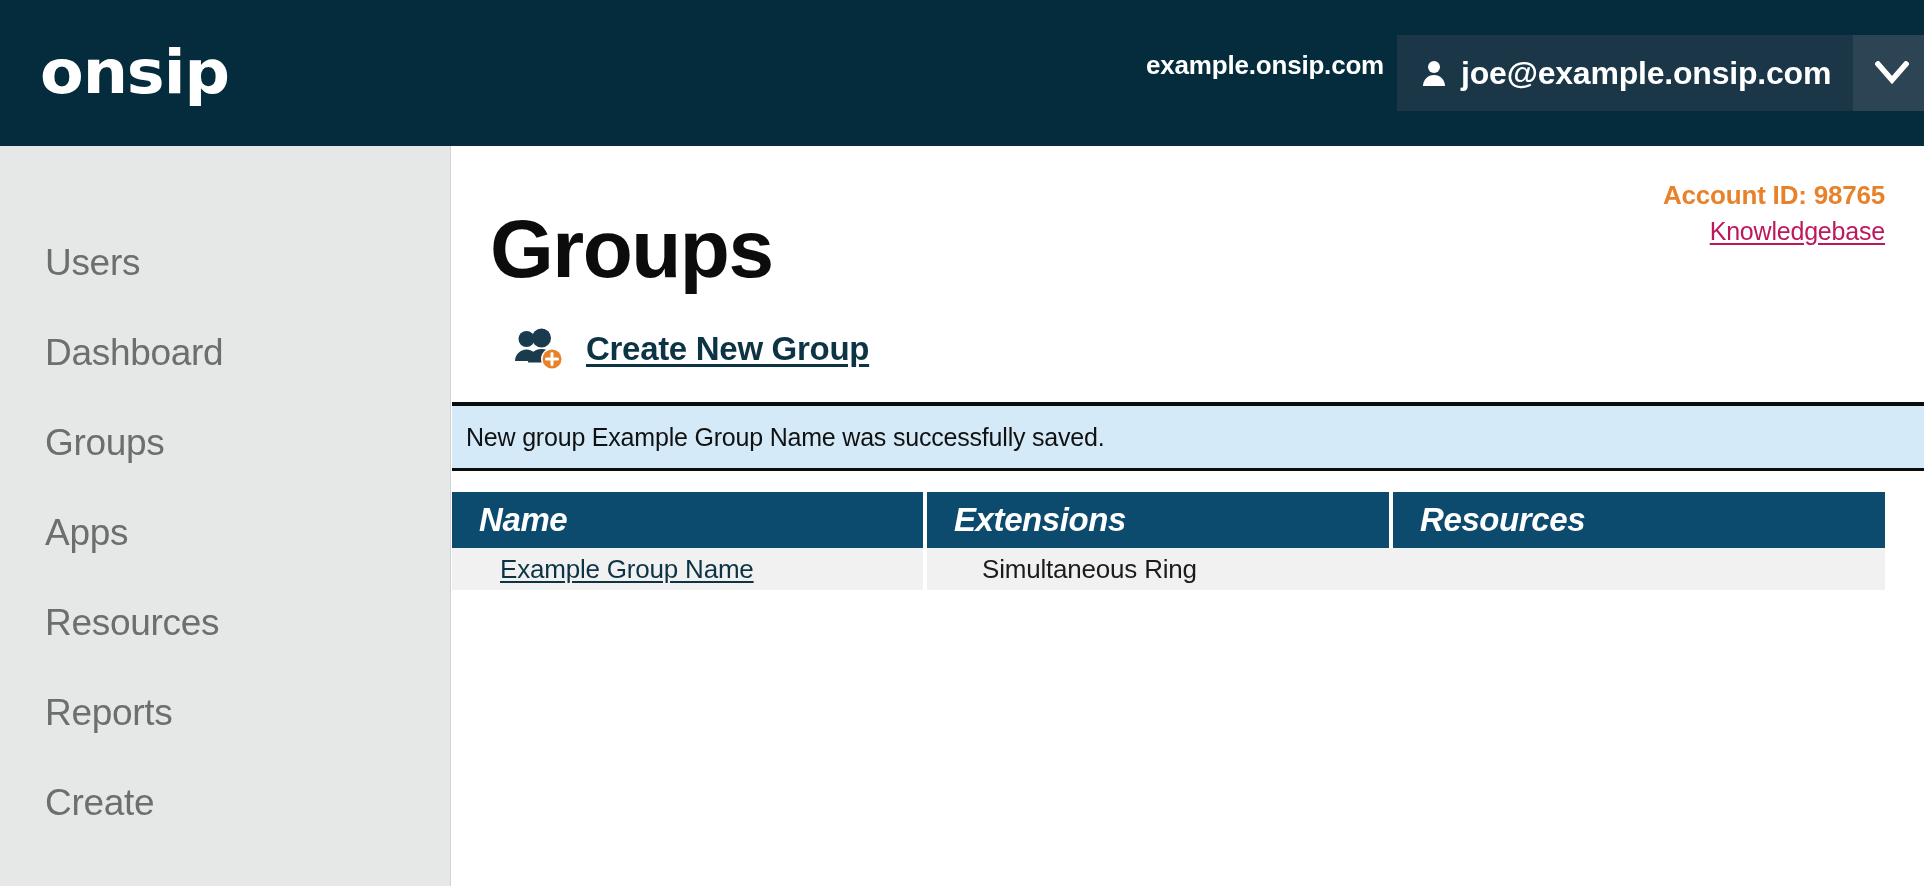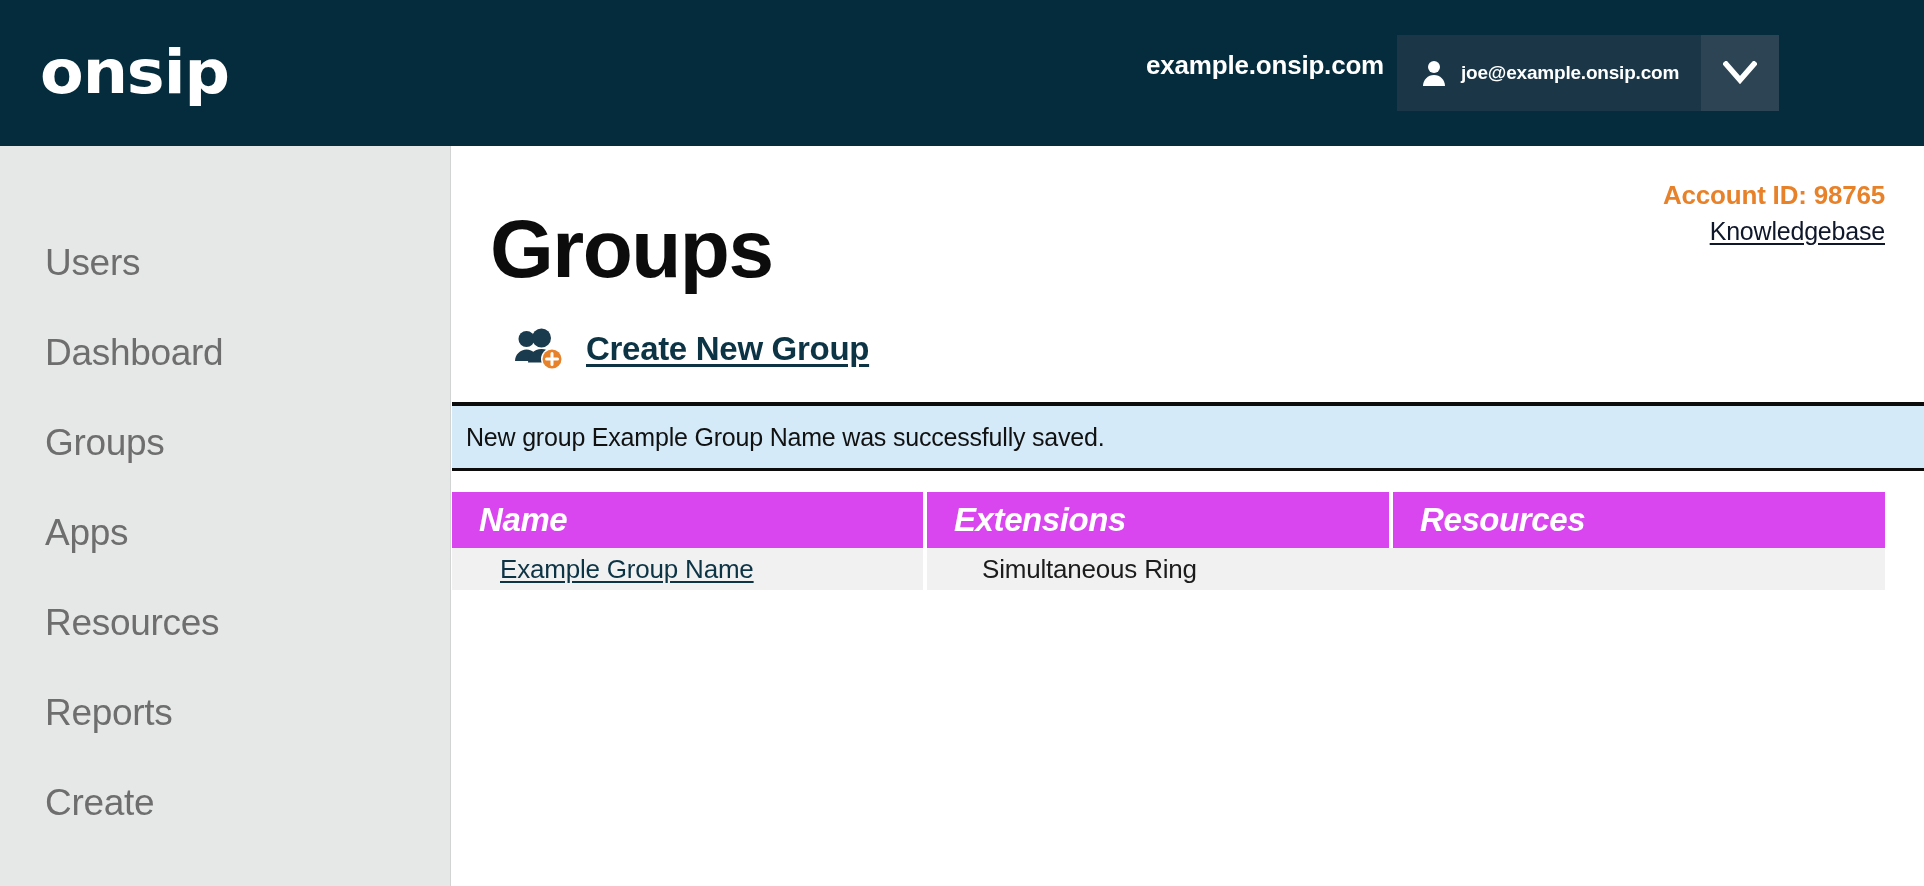--- a/index.html
+++ b/index.html
@@ -57,21 +57,21 @@
     display: flex;
     align-items: center;
     gap: 16px;
     padding: 0 22px 0 26px;
   }
   .user-avatar-icon {
     width: 22px; height: 26px;
     display: block;
   }
   .user-email {
-    font-size: 19px;
+    font-size: 32px;
     font-weight: bold;
     color: #ffffff;
     letter-spacing: -0.2px;
     white-space: nowrap;
   }
   .user-menu-caret {
     width: 78px;
     background: #2c4454;
     display: flex;
     align-items: center;
@@ -119,21 +119,21 @@
     font-size: 26px;
     font-weight: bold;
     color: #e8822a;
     letter-spacing: -0.2px;
     white-space: nowrap;
   }
   .kb-link {
     display: inline-block;
     margin-top: 6px;
     font-size: 25px;
-    color: #0f172a;
+    color: #be185d;
     text-decoration: underline;
     text-underline-offset: 3px;
     letter-spacing: -0.2px;
     cursor: pointer;
   }
   .page-title {
     position: absolute;
     left: 38px; top: 62px;
     font-size: 82px;
     font-weight: bold;
@@ -172,21 +172,21 @@
     color: #111111;
     letter-spacing: -0.2px;
   }
   .grid {
     position: absolute;
     left: 0; top: 346px;
     width: 1433px;
   }
   .grid-head {
     display: flex;
-    background: #d946ef;
+    background: #0c4a6e;
     height: 56px;
   }
   .grid-head .cell {
     display: flex;
     align-items: center;
     padding-left: 27px;
     font-size: 33px;
     font-weight: bold;
     font-style: italic;
     color: #ffffff;

